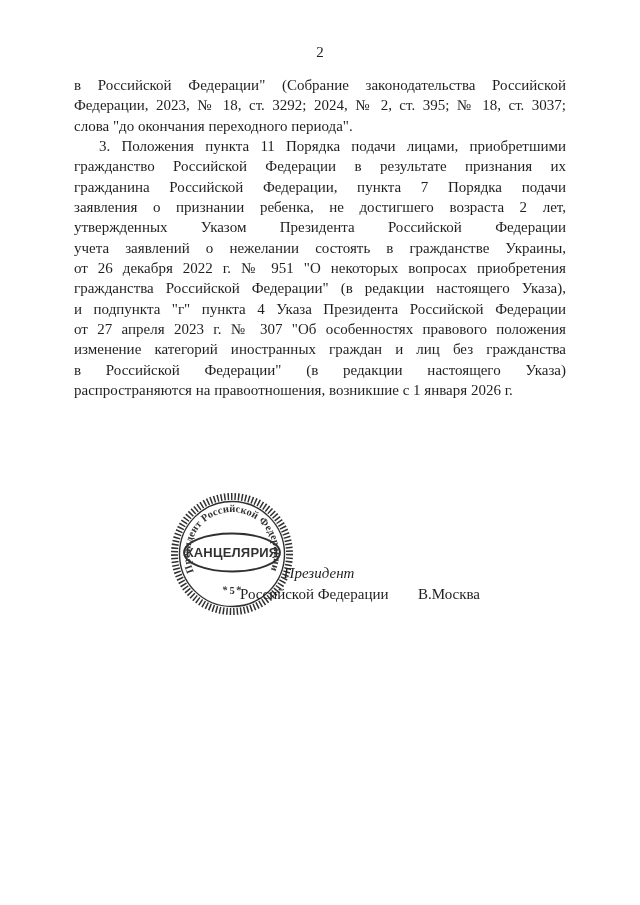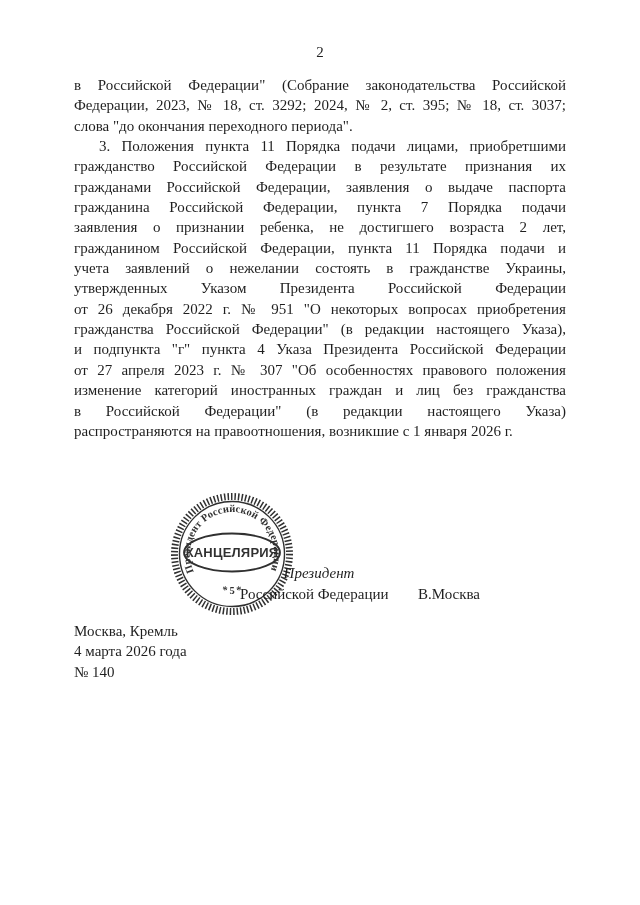--- a/index.html
+++ b/index.html
@@ -78,26 +78,24 @@
 <div class="page">
 
   <div class="page-number">2</div>
 
   <div class="body-text">
       <div class="line">в Российской Федерации" (Собрание законодательства Российской</div>
       <div class="line">Федерации, 2023, № 18, ст. 3292; 2024, № 2, ст. 395; № 18, ст. 3037;</div>
       <div class="line last">слова "до окончания переходного периода".</div>
       <div class="line indent">3. Положения пункта 11 Порядка подачи лицами, приобретшими</div>
       <div class="line">гражданство Российской Федерации в результате признания их</div>
-      <div class="line">гражданами Российской Федерации, заявления о выдаче паспорта</div>
       <div class="line">гражданина Российской Федерации, пункта 7 Порядка подачи</div>
       <div class="line">заявления о признании ребенка, не достигшего возраста 2 лет,</div>
-      <div class="line">гражданином Российской Федерации, пункта 11 Порядка подачи и</div>
+      <div class="line">утвержденных Указом Президента Российской Федерации</div>
       <div class="line">учета заявлений о нежелании состоять в гражданстве Украины,</div>
-      <div class="line">утвержденных Указом Президента Российской Федерации</div>
       <div class="line">от 26 декабря 2022 г. № 951 "О некоторых вопросах приобретения</div>
       <div class="line">гражданства Российской Федерации" (в редакции настоящего Указа),</div>
       <div class="line">и подпункта "г" пункта 4 Указа Президента Российской Федерации</div>
       <div class="line">от 27 апреля 2023 г. № 307 "Об особенностях правового положения</div>
       <div class="line">изменение категорий иностранных граждан и лиц без гражданства</div>
       <div class="line">в Российской Федерации" (в редакции настоящего Указа)</div>
       <div class="line last">распространяются на правоотношения, возникшие с 1 января 2026 г.</div>
     </div>
 
   <div class="sig-title-1">Президент</div>
@@ -122,19 +120,14 @@
 
     <text text-anchor="middle" font-family="Liberation Serif, serif" font-size="10.5" font-weight="bold" fill="#1a1a1a">
       <textPath href="#arcBottom" startOffset="50%">* 5 *</textPath>
     </text>
 
     <ellipse cx="66" cy="64.5" rx="48" ry="19" fill="none" stroke="#1a1a1a" stroke-width="1.8"></ellipse>
 
     <text x="66" y="69" text-anchor="middle" font-family="Liberation Sans, sans-serif" font-size="13" font-weight="bold" letter-spacing="0.2" fill="#1a1a1a">КАНЦЕЛЯРИЯ</text>
   </svg>
 
-  <div class="footer-block">
-    <div>Москва, Кремль</div>
-    <div>4 марта 2026 года</div>
-    <div>№ 140</div>
-  </div>
 
 </div>
 
 </body></html>

